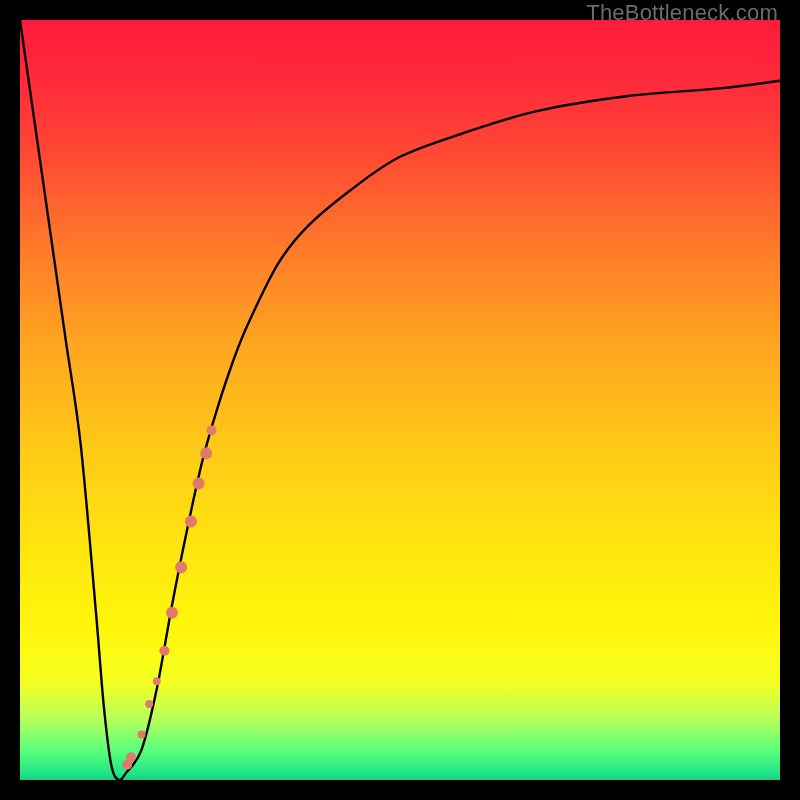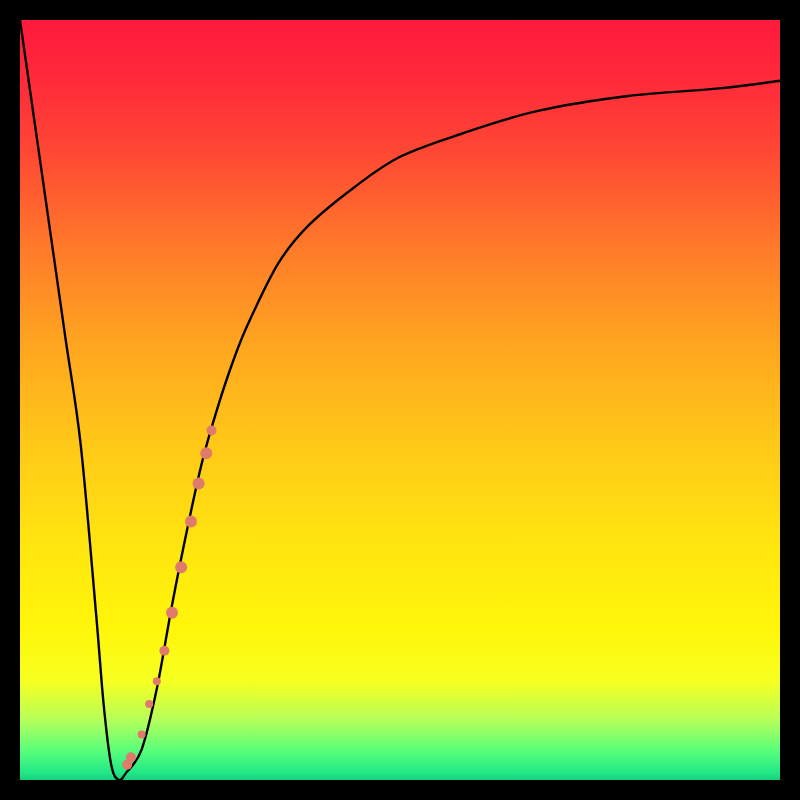--- a/index.html
+++ b/index.html
@@ -58,20 +58,21 @@
   svg.curve {
     position: absolute;
     left: 0; top: 0;
     width: 760px; height: 760px;
   }
 </style>
 </head>
 <body>
 
 <div class="frame">
+  <div class="watermark">TheBottleneck.com</div>
   <div class="plot-area">
     <div class="gradient-bg"></div>
     <svg class="curve" viewBox="0 0 760 760" preserveAspectRatio="none">
       <path id="main-curve" fill="none" stroke="#000" stroke-width="2.4" stroke-linecap="round" d="M 0 0 C 2.5333333333333337 17.73333333333333, 10.133333333333333 70.93333333333331, 15.200000000000001 106.39999999999998 C 20.26666666666667 141.86666666666665, 25.333333333333336 177.3333333333334, 30.400000000000002 212.80000000000007 C 35.46666666666667 248.26666666666674, 40.53333333333333 283.7333333333334, 45.6 319.20000000000005 C 50.66666666666667 354.6666666666667, 55.733333333333334 380.00000000000006, 60.800000000000004 425.6 C 65.86666666666667 471.2, 72.2 549.7333333333333, 76 592.8 C 79.8 635.8666666666666, 81.06666666666666 658.6666666666666, 83.6 684 C 86.13333333333333 709.3333333333334, 88.66666666666667 732.1333333333333, 91.2 744.8 C 93.73333333333333 757.4666666666666, 96.26666666666667 758.7333333333333, 98.8 760 C 101.33333333333333 761.2666666666667, 102.60000000000001 757.4666666666667, 106.4 752.4 C 110.2 747.3333333333333, 116.53333333333335 743.5333333333333, 121.60000000000001 729.6 C 126.66666666666667 715.6666666666667, 131.73333333333332 692.8666666666666, 136.79999999999998 668.8 C 141.86666666666665 644.7333333333333, 146.93333333333334 611.8000000000001, 152 585.2 C 157.06666666666666 558.6, 162.13333333333333 533.2666666666667, 167.2 509.2 C 172.26666666666665 485.1333333333333, 177.33333333333334 461.06666666666666, 182.4 440.8 C 187.46666666666667 420.53333333333336, 192.53333333333333 404.0666666666667, 197.6 387.6 C 202.66666666666666 371.1333333333333, 207.73333333333335 355.9333333333333, 212.8 341.99999999999994 C 217.86666666666667 328.0666666666666, 220.4 320.4666666666667, 228 304 C 235.6 287.5333333333333, 248.2666666666667 259.6666666666666, 258.40000000000003 243.19999999999993 C 268.53333333333336 226.73333333333326, 276.1333333333333 217.8666666666667, 288.8 205.20000000000005 C 301.4666666666667 192.5333333333334, 319.2 178.59999999999994, 334.4 167.19999999999993 C 349.59999999999997 155.79999999999993, 362.26666666666665 145.6666666666667, 380 136.80000000000007 C 397.73333333333335 127.93333333333341, 417.99999999999994 121.60000000000001, 440.79999999999995 114 C 463.59999999999997 106.39999999999999, 488.9333333333334 97.53333333333337, 516.8000000000001 91.20000000000005 C 544.6666666666667 84.86666666666672, 577.6 79.80000000000001, 608 76 C 638.4 72.19999999999999, 673.8666666666667 70.93333333333332, 699.2 68.39999999999998 C 724.5333333333334 65.86666666666663, 749.8666666666667 62.06666666666663, 760 60.799999999999955"></path>
       <g id="marker-group">
           <circle cx="107.16" cy="744.8" r="5" fill="#e07a6a"></circle>
           <circle cx="110.96" cy="737.2" r="5" fill="#e07a6a"></circle>
           <circle cx="121.60000000000001" cy="714.4" r="4" fill="#e07a6a"></circle>
           <circle cx="129.20000000000002" cy="684" r="4" fill="#e07a6a"></circle>
           <circle cx="136.79999999999998" cy="661.2" r="4" fill="#e07a6a"></circle>

